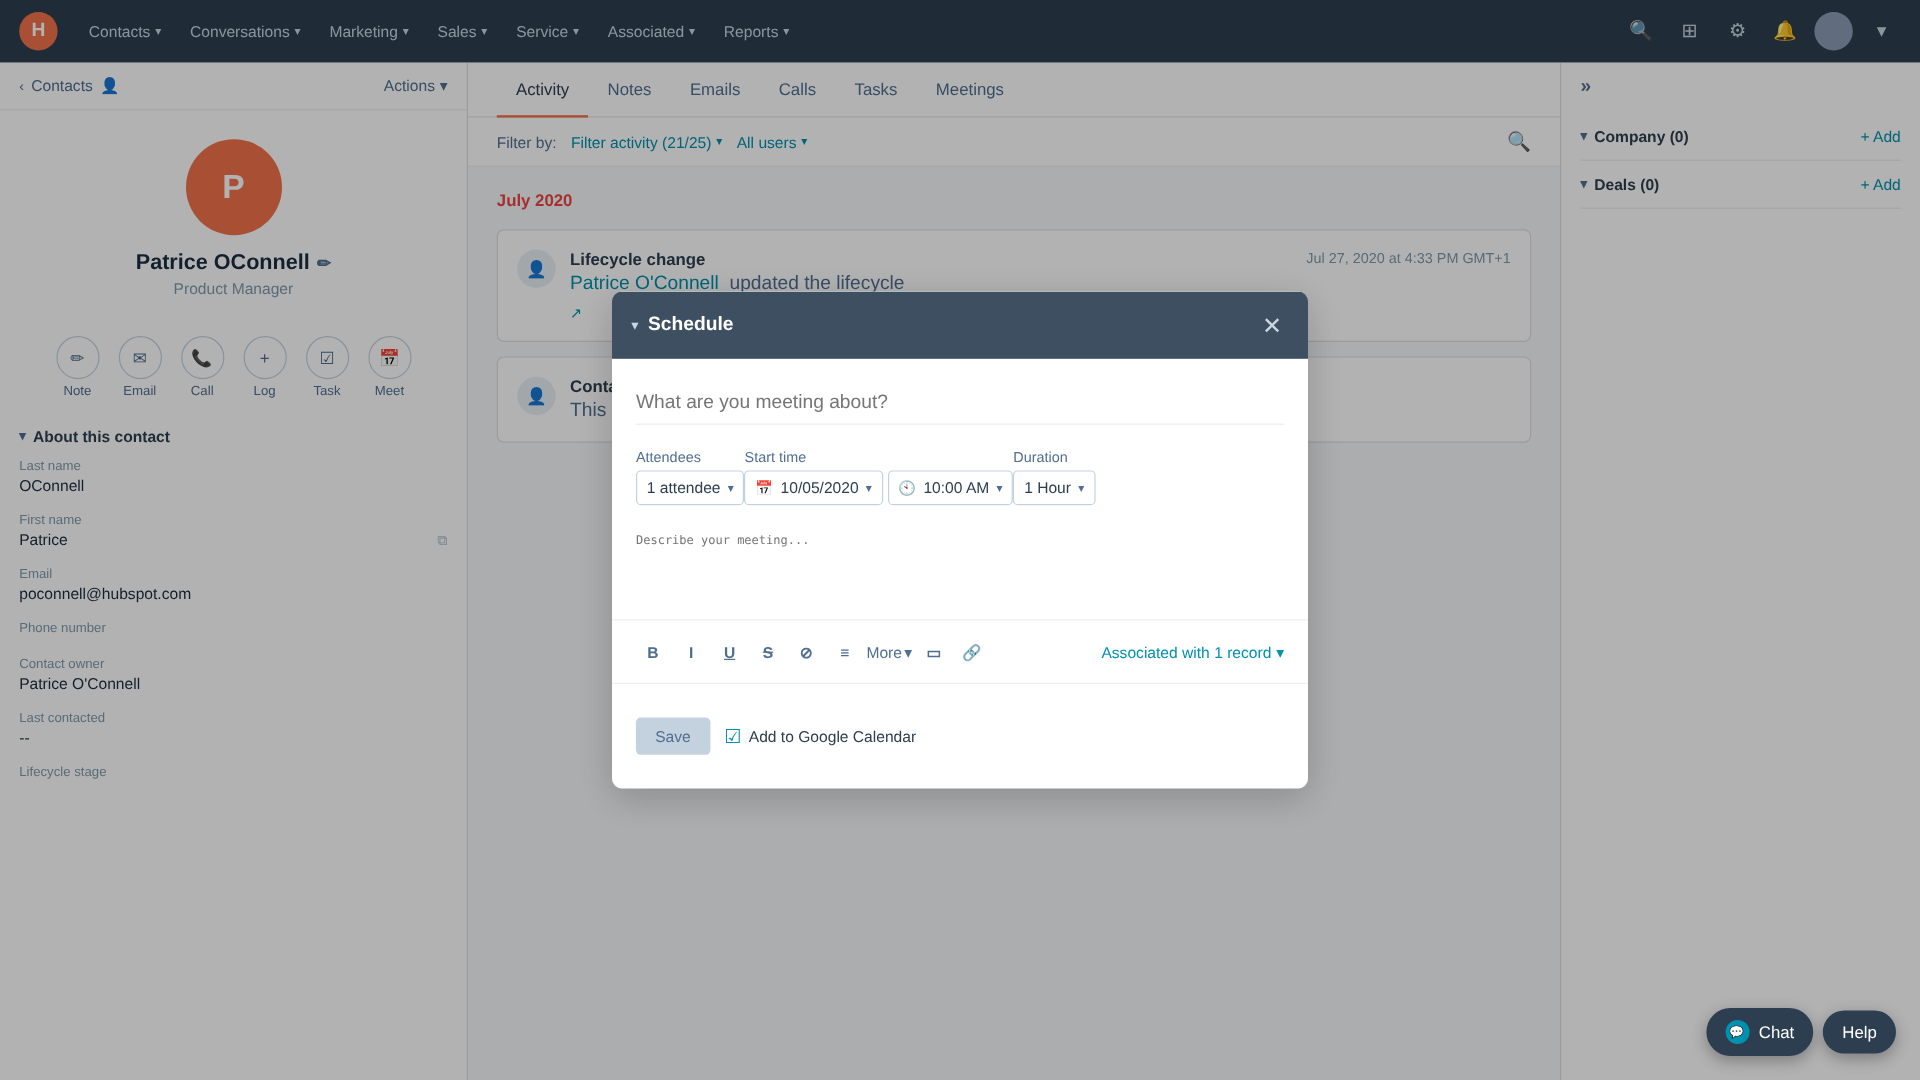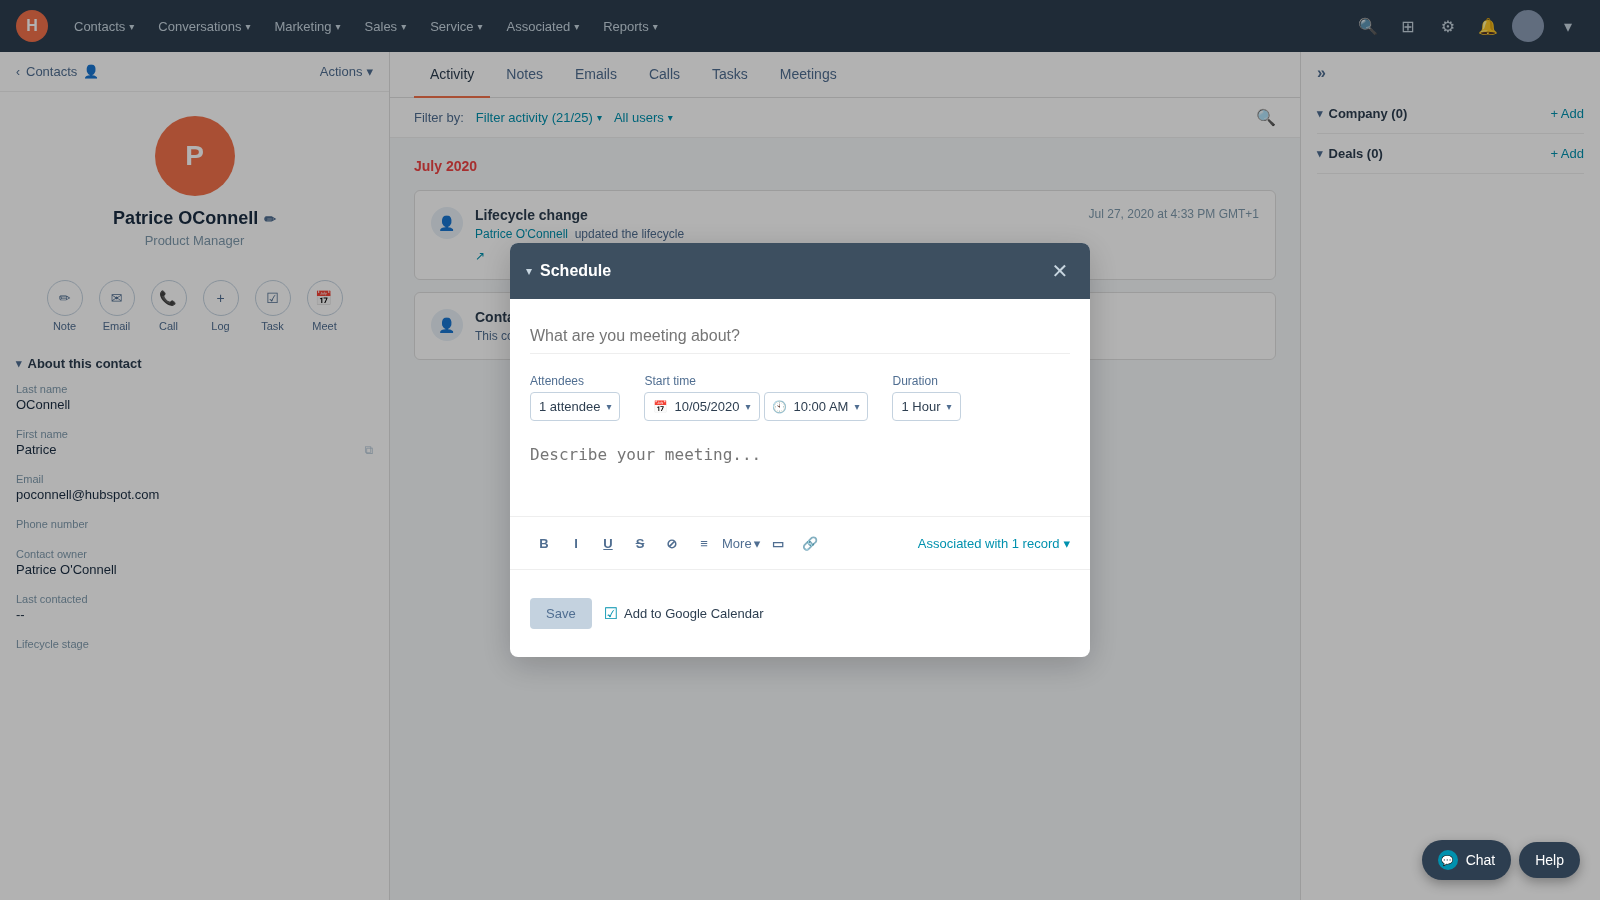--- a/index.html
+++ b/index.html
@@ -195,21 +195,21 @@
       width: 32px; height: 32px;
       background: #e8f0f7;
       border-radius: 50%;
       display: flex; align-items: center; justify-content: center;
       color: #506e91; font-size: 14px;
       flex-shrink: 0;
     }
     .timeline-content { flex: 1; }
     .timeline-title { font-size: 14px; font-weight: 600; color: #2d3e50; }
     .timeline-link { color: #0091ae; cursor: pointer; text-decoration: none; }
-    .timeline-text { font-size: 12px; color: #506e91; margin-top: 4px; }
+    .timeline-text { font-size: 16px; color: #506e91; margin-top: 4px; }
     .timeline-timestamp { font-size: 12px; color: #7f9aad; white-space: nowrap; }
 
     
     .right-sidebar {
       width: 300px;
       background: white;
       border-left: 1px solid #e0e0e0;
       overflow-y: auto;
       padding: 12px 16px;
       flex-shrink: 0;
@@ -259,36 +259,36 @@
       width: 100%;
       border: none;
       outline: none;
       font-size: 16px;
       color: #7f9aad;
       padding: 8px 0;
       border-bottom: 1px solid #eee;
       margin-bottom: 20px;
     }
     .meeting-fields {
-      display: flex; gap: 24px; margin-bottom: 16px; align-items: flex-end;
+      display: flex; margin-bottom: 16px; align-items: flex-end;
     }
     .meeting-field { display: flex; flex-direction: column; gap: 4px; }
     .meeting-field-label { font-size: 12px; color: #506e91; }
     .meeting-field-value {
       display: flex; align-items: center; gap: 6px;
       font-size: 13px; color: #2d3e50; cursor: pointer;
       border: 1px solid #c4d2df; border-radius: 4px; padding: 6px 8px;
     }
     .meeting-field-value .icon { color: #506e91; font-size: 12px; }
     .meeting-field-value .caret { font-size: 10px; color: #506e91; }
     .meeting-description {
       width: 100%;
       border: none;
       outline: none;
-      font-size: 16px;
+      font-size: 10px;
       color: #7f9aad;
       padding: 8px 0;
       margin-bottom: 16px;
       resize: none;
       height: 40px;
     }
 
     
     .modal-toolbar {
       padding: 12px 20px;

